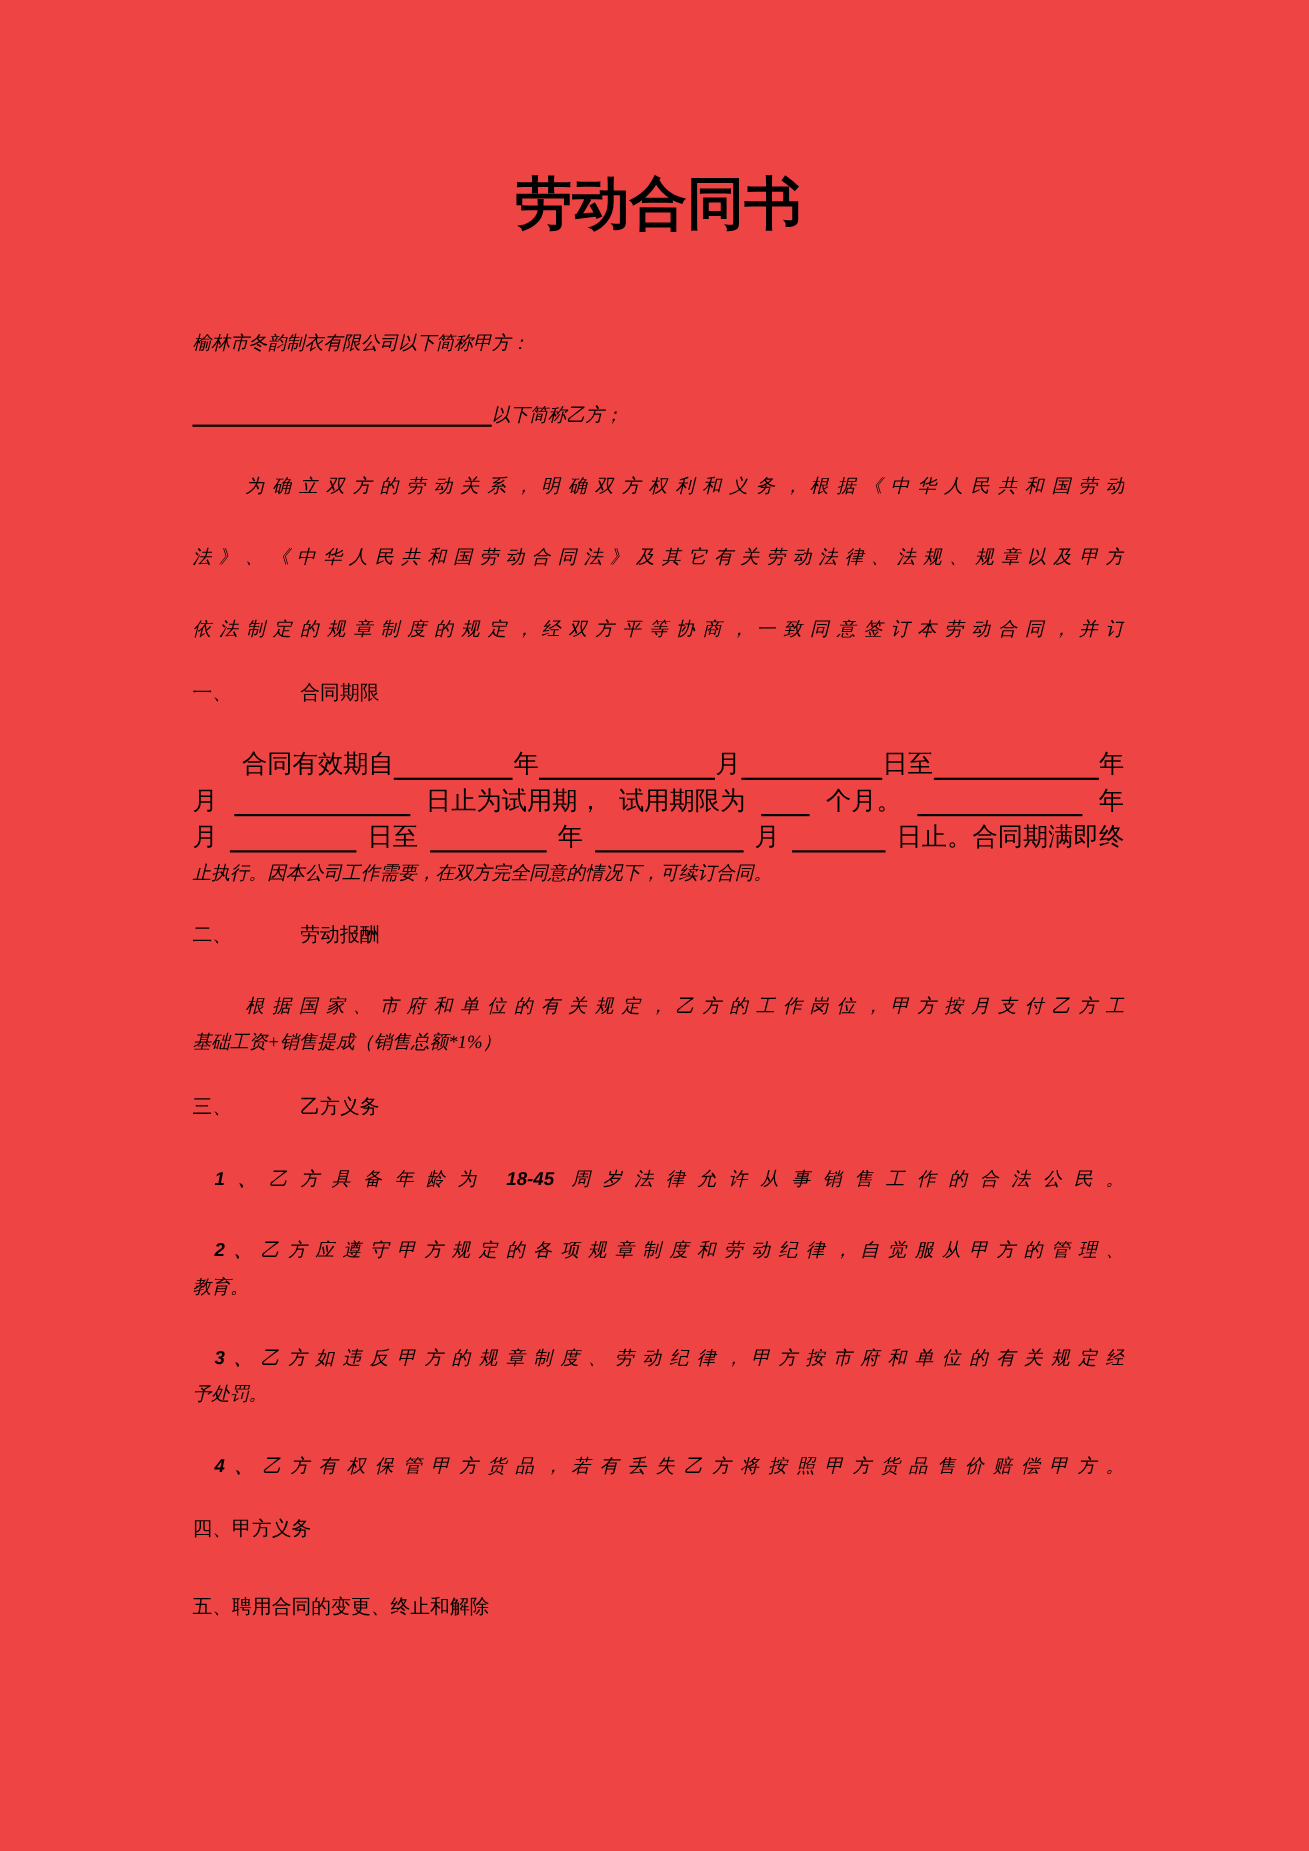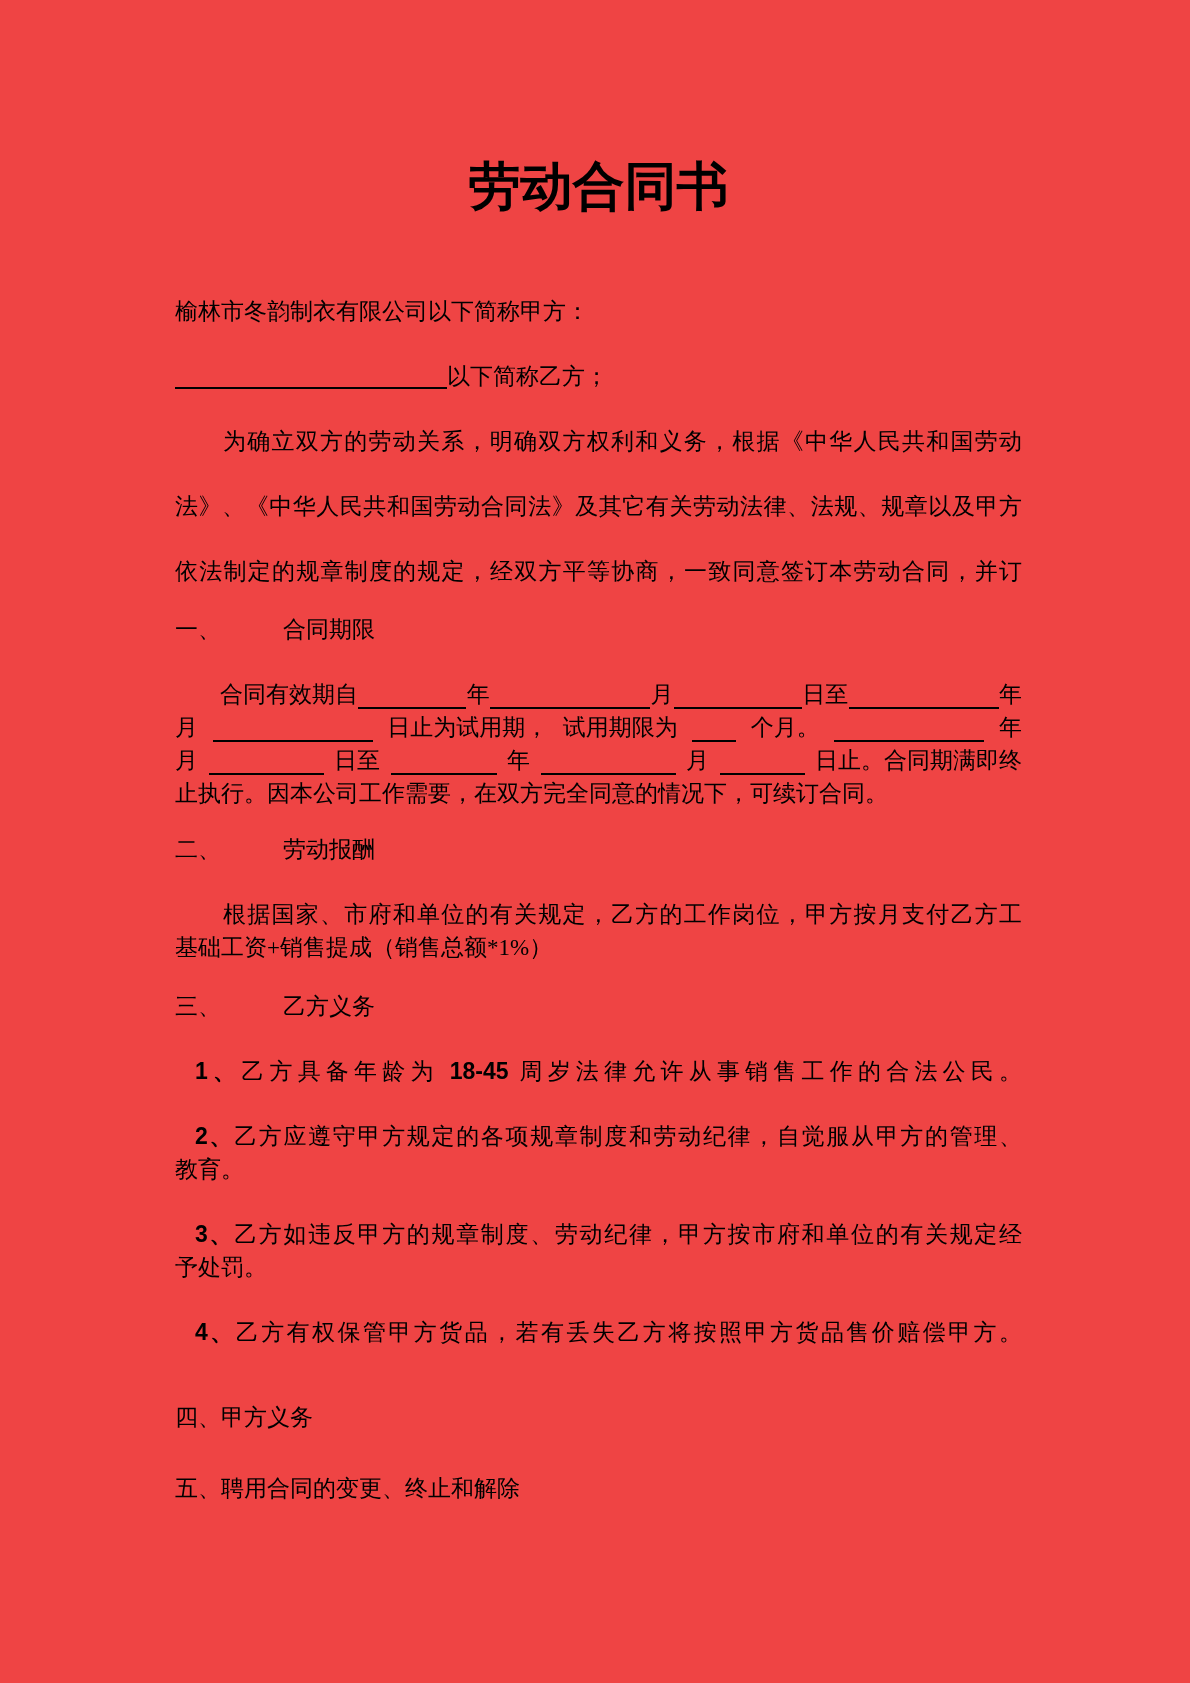--- a/index.html
+++ b/index.html
@@ -17,35 +17,36 @@
     overflow: hidden;
   }
   .title {
     font-size: 52px;
     line-height: 68px;
     font-weight: bold;
     text-align: center;
     white-space: nowrap;
   }
   .line {
-    font-size: 23px;
+    font-size: 17px;
     line-height: 33px;
     height: 33px;
     white-space: nowrap;
+    font-style: italic;
   }
   .flush {
     white-space: normal;
     text-align: justify;
     text-align-last: justify;
     overflow: hidden;
     margin-top: 32px;
   }
   .ind { padding-left: 48px; }          
   .item-first { padding-left: 20px; }   
-  .heading { font-size: 23px; line-height: 33px; height: 33px; white-space: nowrap; }
+  .heading { font-size: 18px; line-height: 33px; height: 33px; white-space: nowrap; }
   .h-gap { margin-left: 62px; }         
   .num {
     font-family: "Liberation Sans", sans-serif;
     font-weight: bold;
   }
   .blank {
     display: inline-block;
     border-bottom: 2px solid #000;
     height: 26px;
     vertical-align: -5px;
@@ -127,18 +128,18 @@
 
   <div style="margin-top:29px">
     <div class="line flush item-first"><span class="num">1、</span><span>乙方具备年龄为 </span><span class="num">18-45</span><span> 周岁法律允许从事销售工作的合法公民。</span></div>
     <div class="line flush item-first"><span class="num">2、</span><span>乙方应遵守甲方规定的各项规章制度和劳动纪律，自觉服从甲方的管理、</span></div>
     <div class="line">教育。</div>
     <div class="line flush item-first"><span class="num">3、</span><span>乙方如违反甲方的规章制度、劳动纪律，甲方按市府和单位的有关规定经</span></div>
     <div class="line">予处罚。</div>
     <div class="line flush item-first"><span class="num">4、</span><span>乙方有权保管甲方货品，若有丢失乙方将按照甲方货品售价赔偿甲方。</span></div>
   </div>
 
-  <div class="heading" style="margin-top:52px"><span>四、</span><span>甲方义务</span></div>
+  <div class="heading" style="margin-top:24px"><span>四、</span><span>甲方义务</span></div>
 
 
   <div class="heading" style="margin-top:38px"><span>五、</span><span>聘用合同的变更、终止和解除</span></div>
 
 </div>
 
 </body></html>

